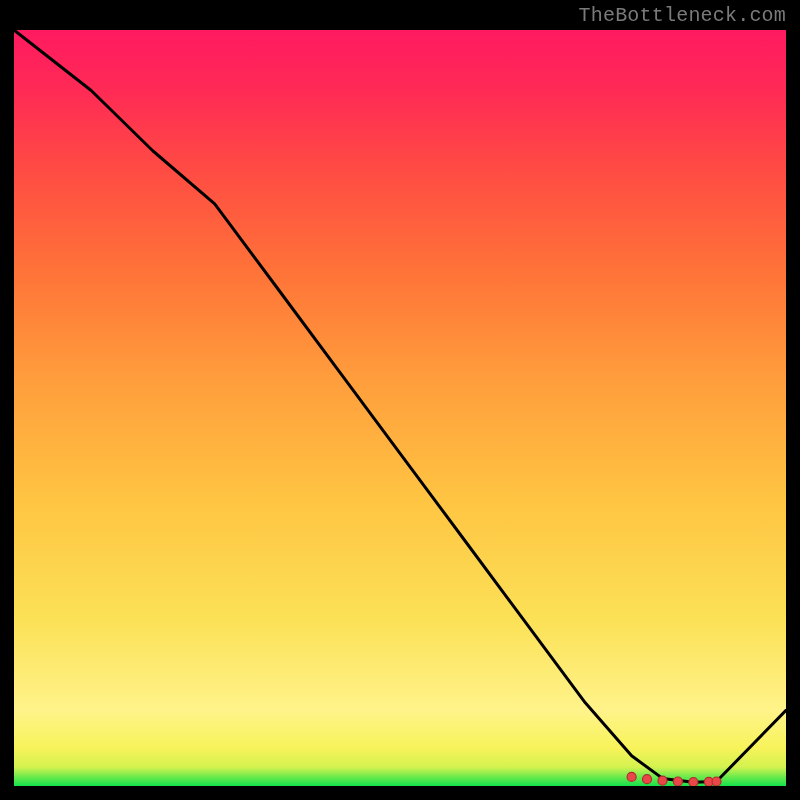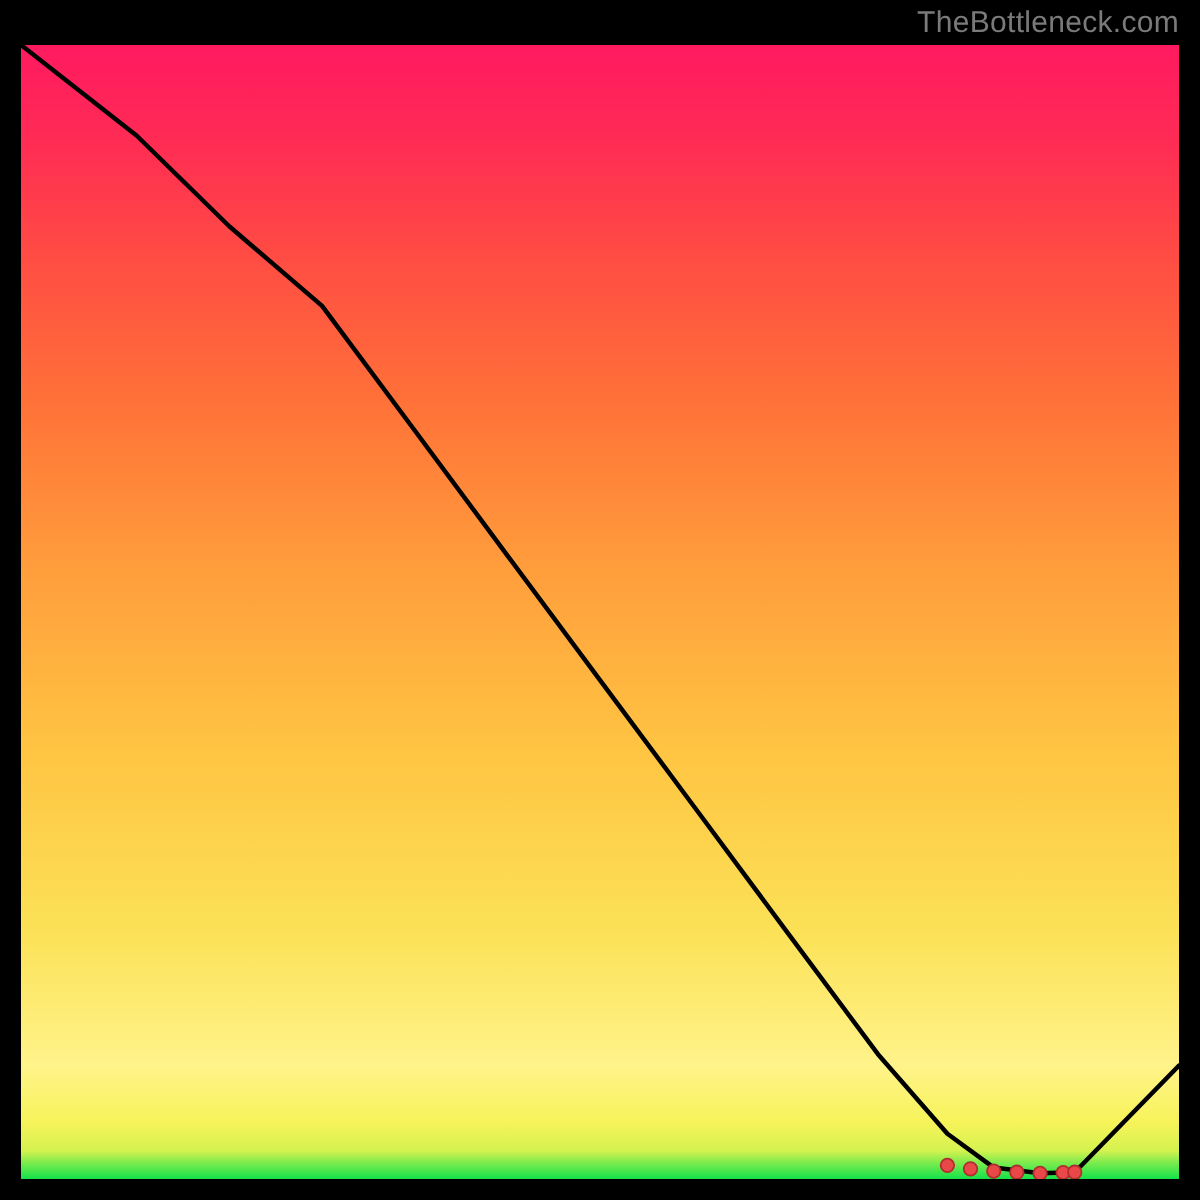--- a/index.html
+++ b/index.html
@@ -18,20 +18,21 @@
     background: #000;
   }
   .watermark {
     position: absolute;
     top: 4px;
     right: 14px;
     color: #7a7a7a;
     font-size: 20px;
     letter-spacing: 0.2px;
     z-index: 10;
+    font-family: Liberation Mono, monospace;
   }
   
   .plot {
     position: absolute;
     left: 14px;
     top: 30px;
     width: 772px;   
     height: 756px;  
     
     background: linear-gradient(

